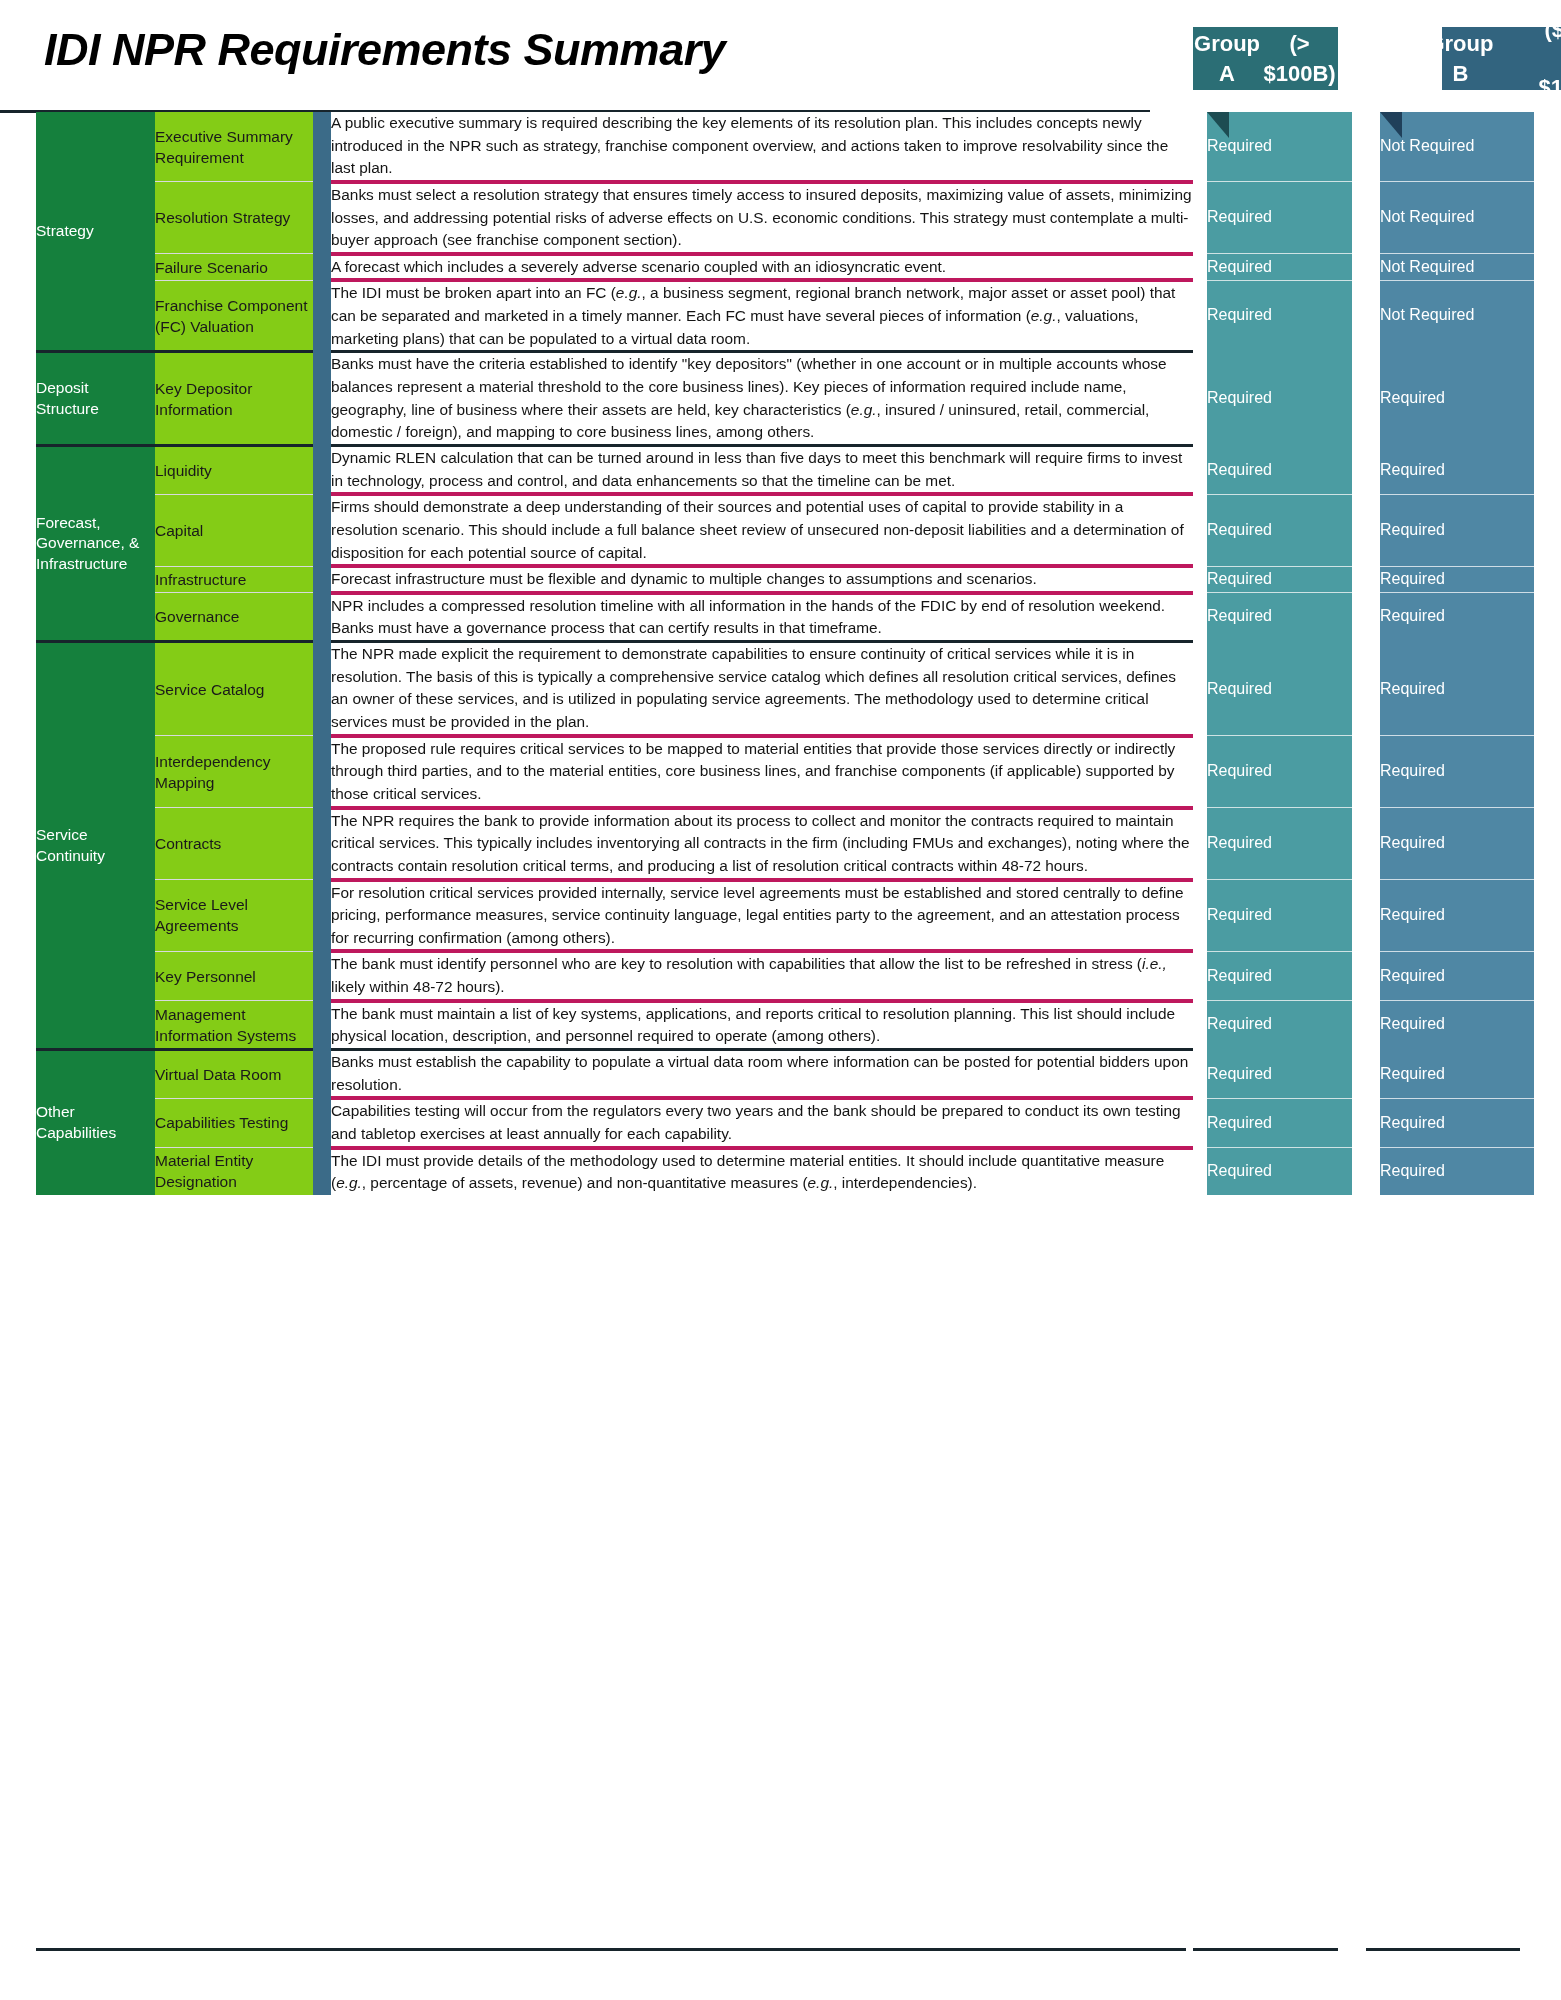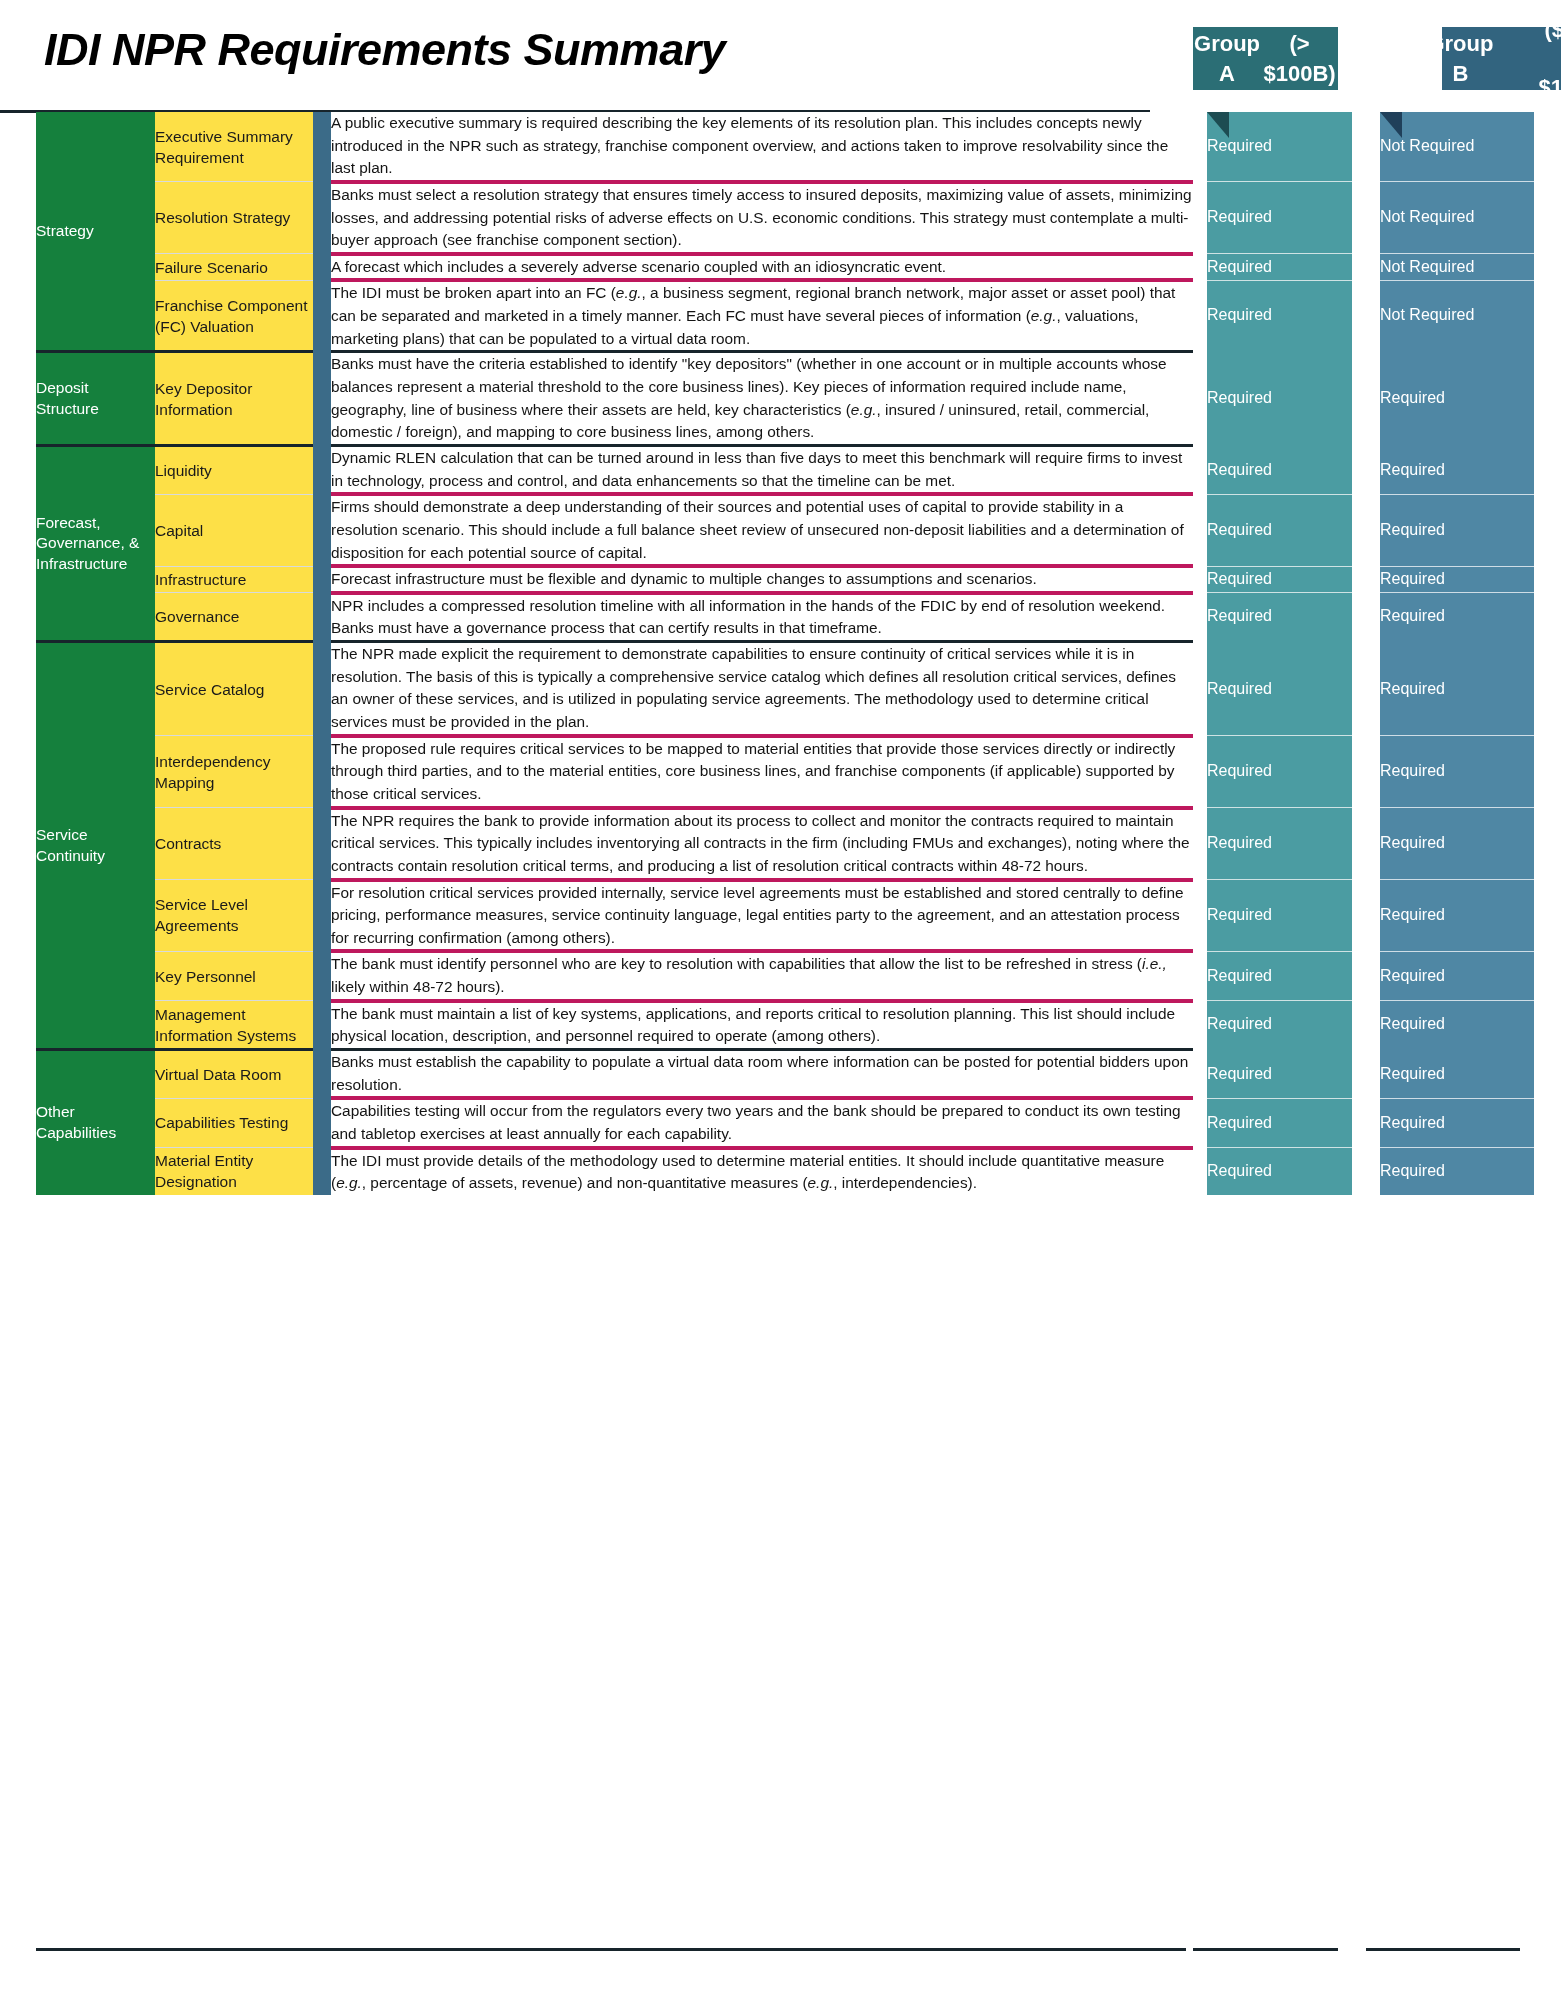--- a/index.html
+++ b/index.html
@@ -104,21 +104,21 @@
     color: #ffffff;
     font-weight: normal;
     font-size: 15.5px;
     line-height: 1.32;
     padding: 0 0 0 10px;
     vertical-align: middle;
   }
 
   
   td.topic {
-    background: #fde047;
+    background: #84cc16;
     color: #1a1a1a;
     font-size: 15.5px;
     line-height: 1.36;
     padding: 6px 10px 6px 12px;
     border-bottom: 1px solid #d7dadc;
   }
   td.topic.sec-end { border-bottom: none; }
 
   
   td.vbar {

